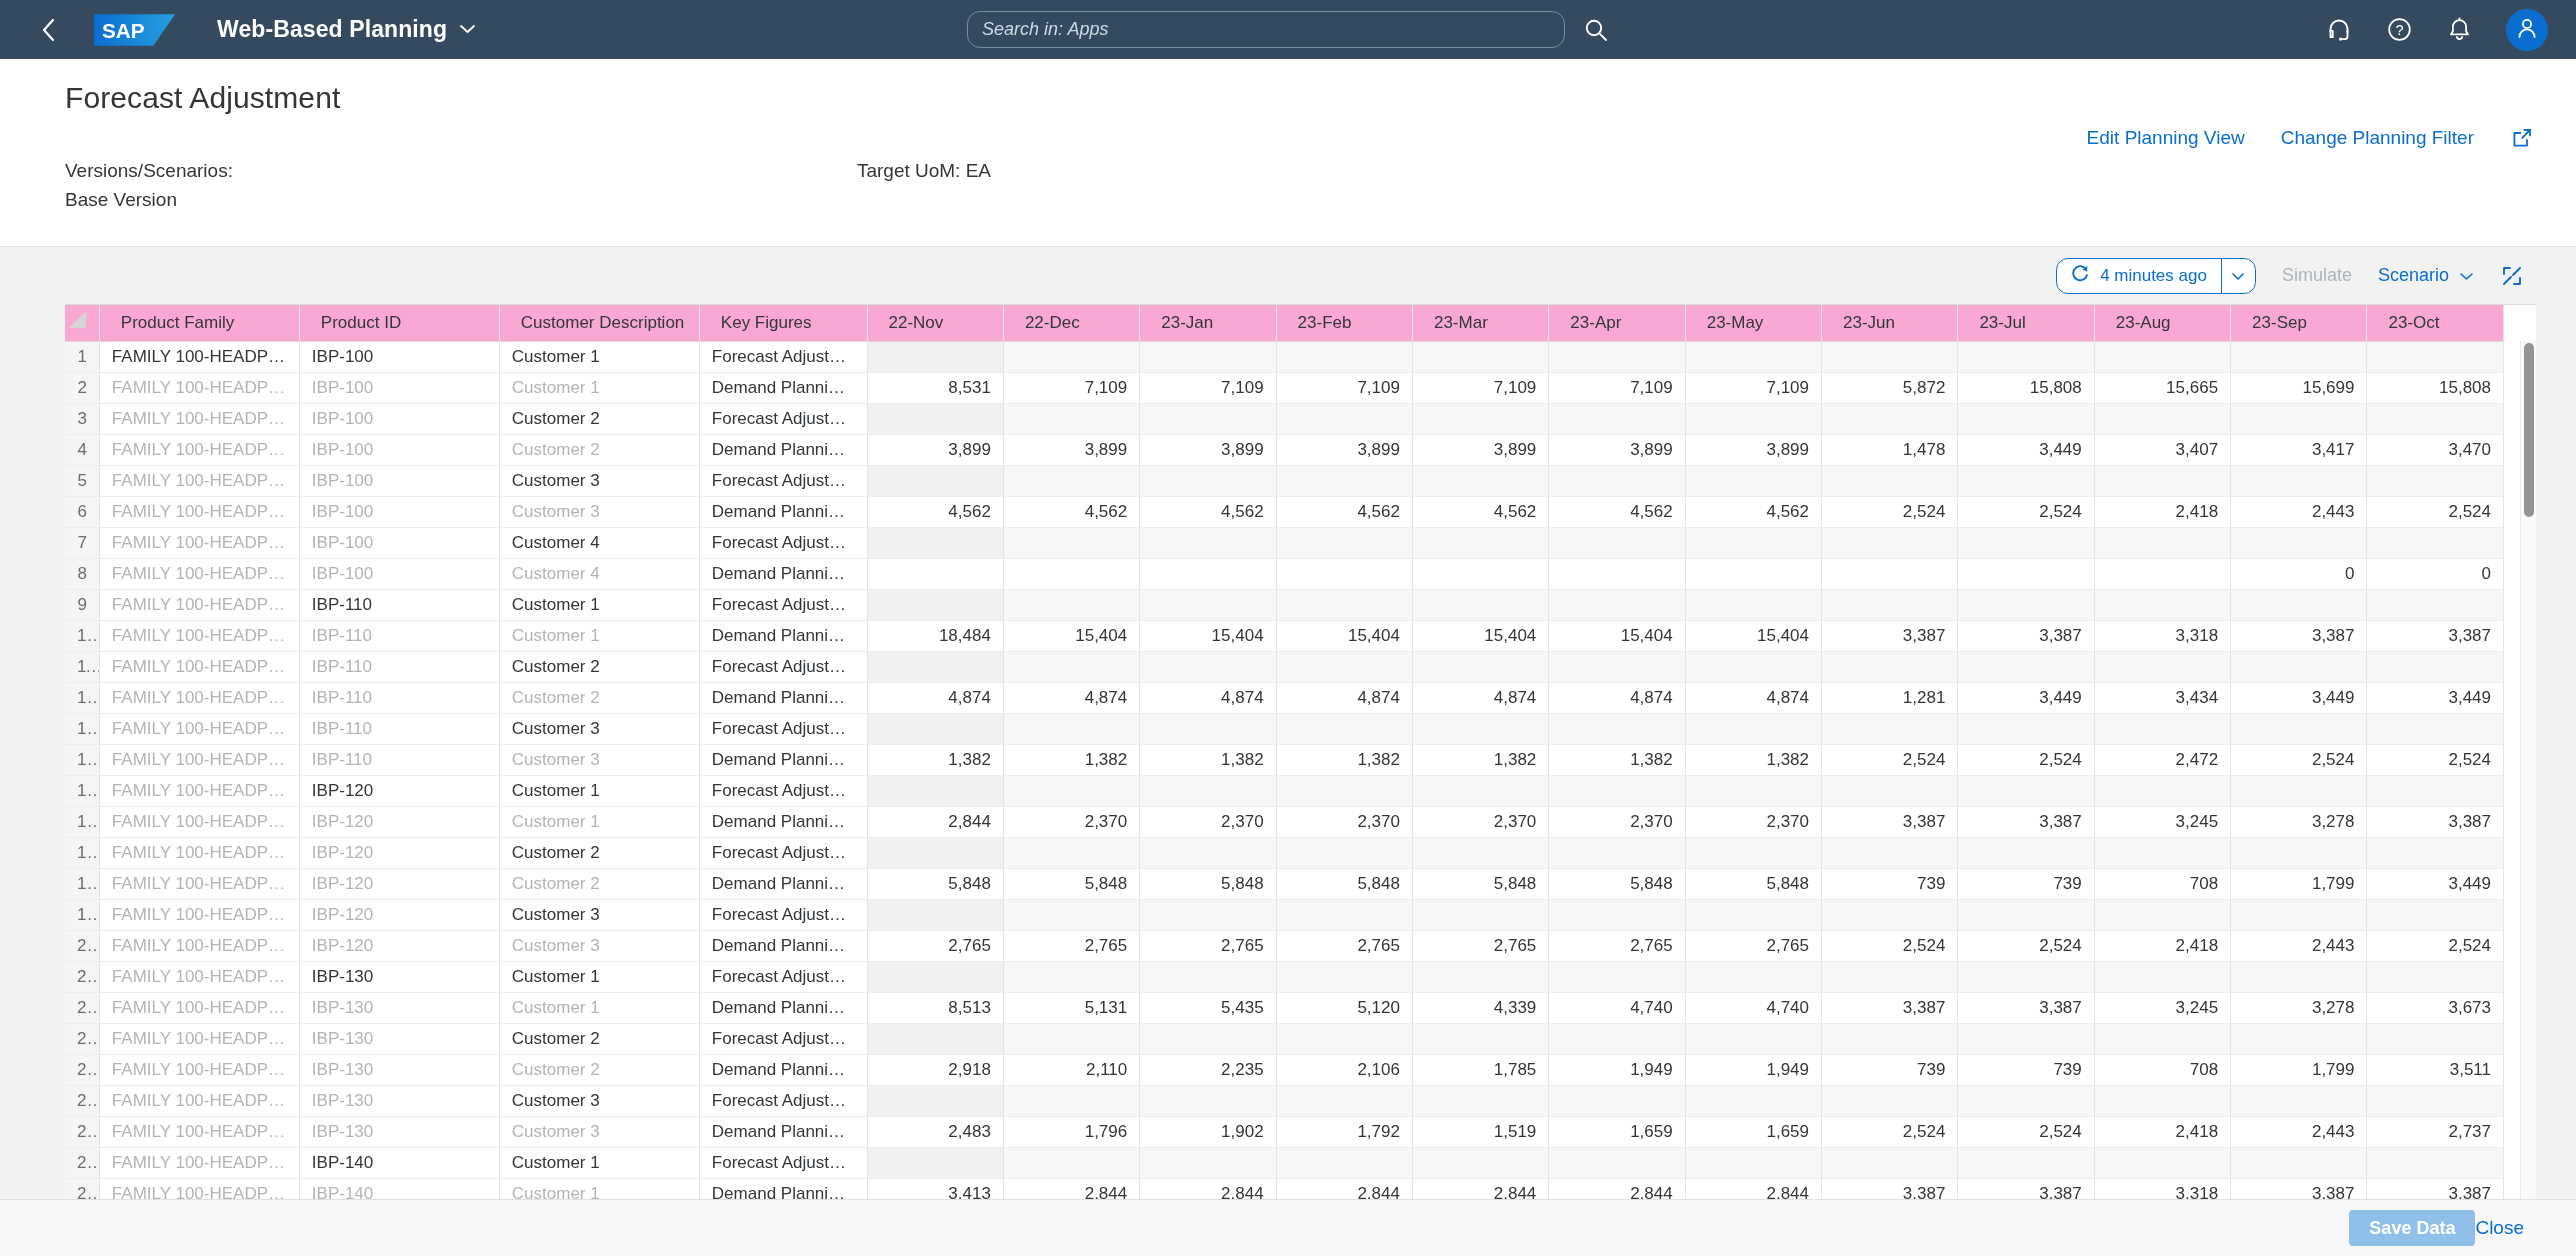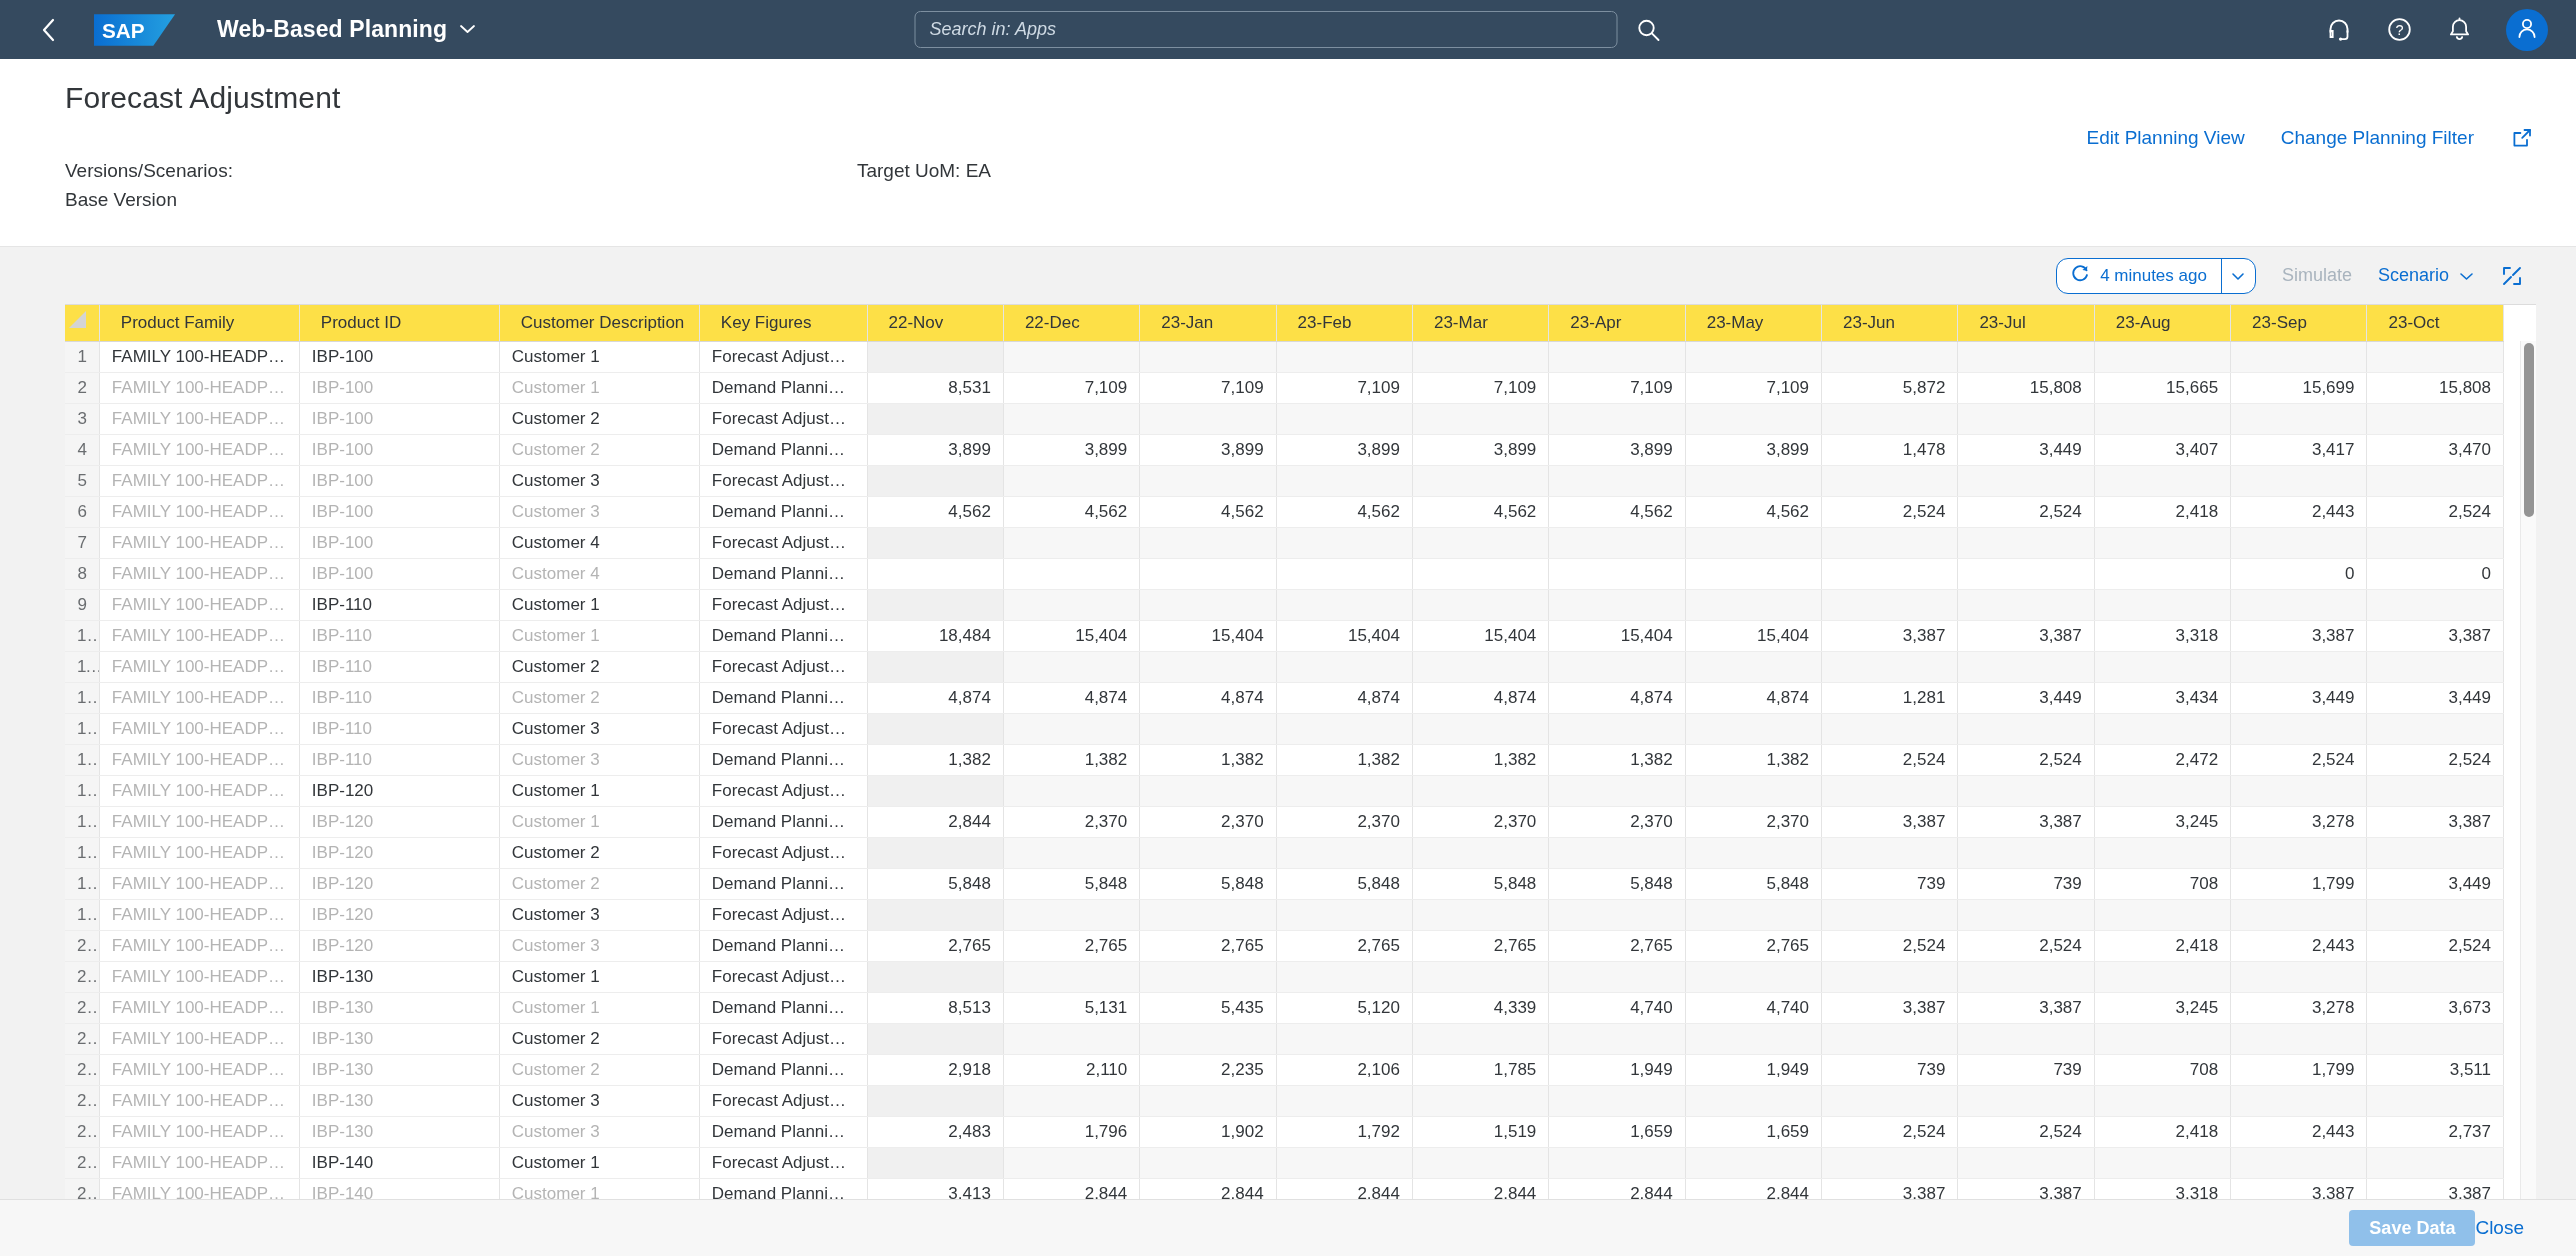--- a/index.html
+++ b/index.html
@@ -39,24 +39,24 @@
     color: #ffffff; font-size: 23px; font-weight: bold;
     letter-spacing: 0.1px; white-space: nowrap;
   }
   .chev-down-white { display:block; }
 
   .search-wrap {
     position: absolute; left: 50%; transform: translateX(-50%);
     display: flex; align-items: center; gap: 18px;
   }
   .search-box {
-    width: 703px; height: 37px;
+    width: 598px; height: 37px;
     background: transparent;
     border: 1px solid #7d8fa0;
-    border-radius: 6px;
+    border-radius: 13px;
     display: flex; align-items: center;
     padding: 0 14px;
   }
   .search-box input {
     background: transparent; border: none; outline: none;
     color: #d9e2ea; font-size: 18px; font-style: italic;
     font-family: "Liberation Sans", sans-serif;
     width: 100%;
   }
   .search-box input::placeholder { color: #cfdae4; font-style: italic; opacity:1; }
@@ -156,21 +156,21 @@
   }
   table.grid th, table.grid td {
     border-right: 1px solid #e4e4e4;
     border-bottom: 1px solid #ededed;
     height: 31px;
     padding: 0 12px;
     overflow: hidden; white-space: nowrap; text-overflow: ellipsis;
     font-weight: normal;
   }
   table.grid thead th {
-    background: #fde047;
+    background: #f9a8d4;
     color: #32363a;
     text-align: left;
     height: 36px;
     border-bottom: 1px solid #d8d8d8;
     font-size: 17px;
     padding-left: 21px;
   }
   th.c-rownum, td.c-rownum {
     width: 34px; min-width:34px; padding: 0 6px;
     text-align: right; color: #6a6d70; background: #f5f5f5;

